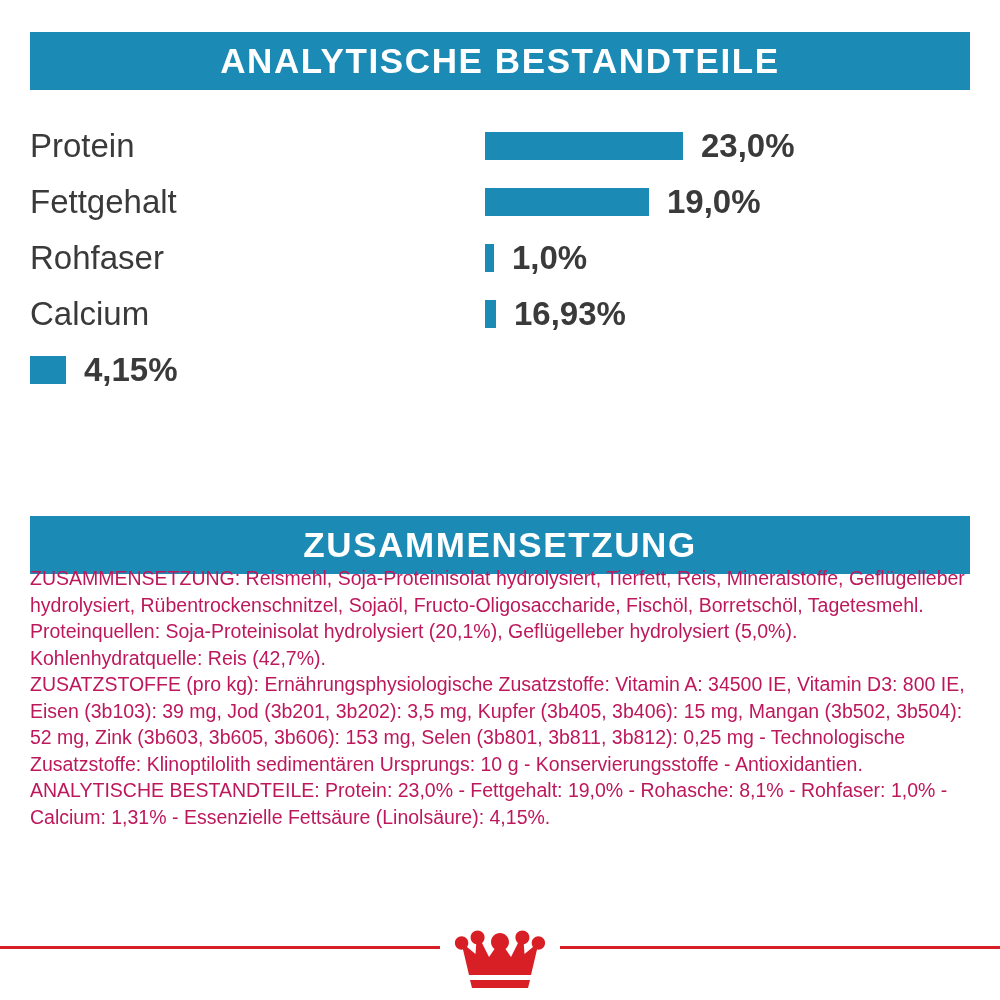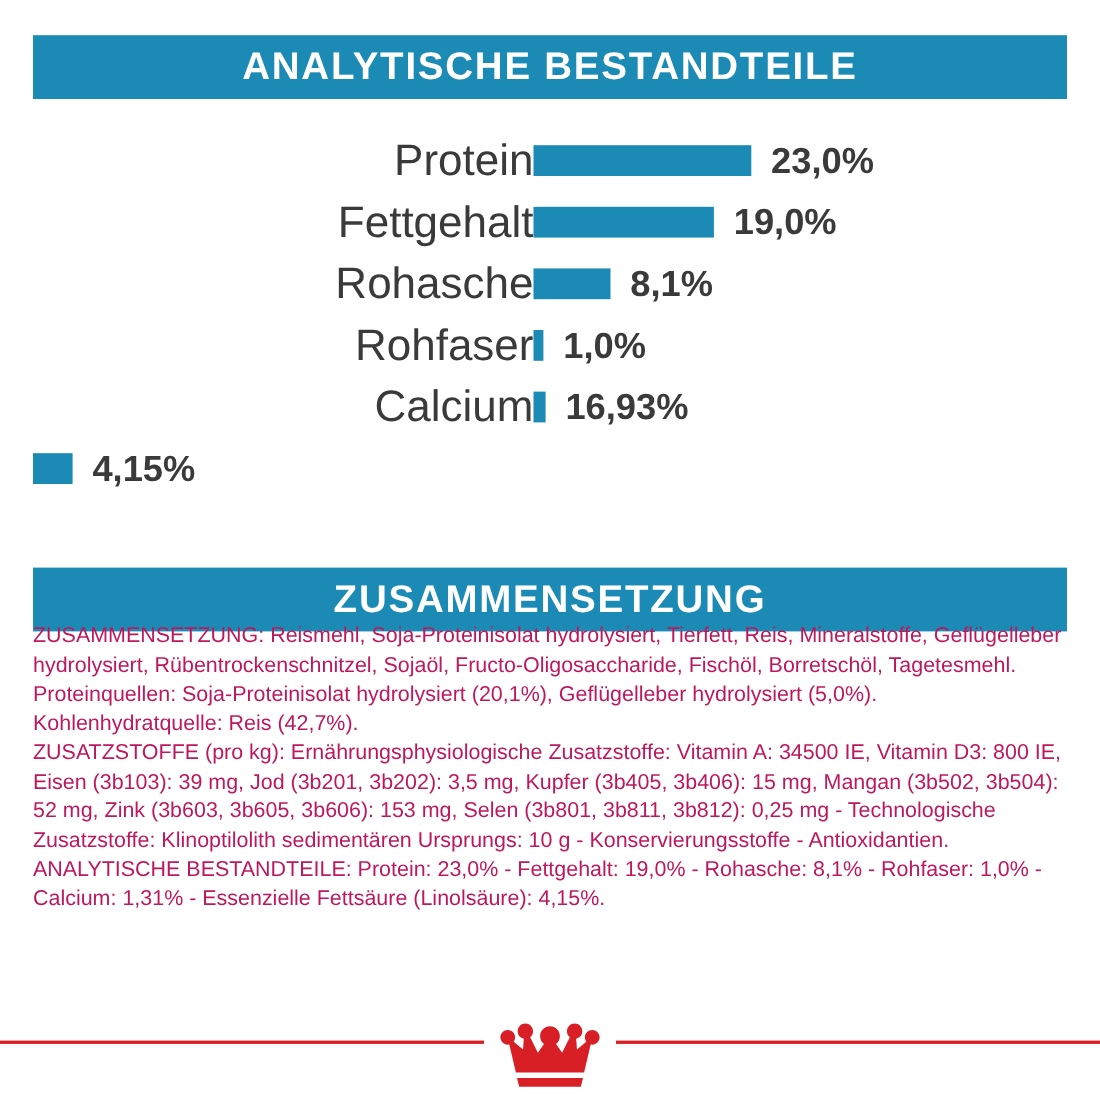--- a/index.html
+++ b/index.html
@@ -52,23 +52,22 @@
     width: 940px;
     height: 350px;
   }
   .chart-row {
     display: flex;
     align-items: center;
     height: 56px;
   }
   .chart-label {
     width: 455px;
-    text-align: right;
     box-sizing: border-box;
-    font-size: 40px;
+    font-size: 33px;
     color: #3a3a3a;
     white-space: nowrap;
   }
   .chart-bar-wrap {
     display: flex;
     align-items: center;
     flex: 1;
   }
   .chart-bar {
     height: 28px;
@@ -145,27 +144,20 @@
     </div>
 
     <div class="chart-row">
       <div class="chart-label">Fettgehalt</div>
       <div class="chart-bar-wrap">
         <div class="chart-bar" style="width:164px"></div>
         <div class="chart-value">19,0%</div>
       </div>
     </div>
 
-    <div class="chart-row">
-      <div class="chart-label">Rohasche</div>
-      <div class="chart-bar-wrap">
-        <div class="chart-bar" style="width:70px"></div>
-        <div class="chart-value">8,1%</div>
-      </div>
-    </div>
 
     <div class="chart-row">
       <div class="chart-label">Rohfaser</div>
       <div class="chart-bar-wrap">
         <div class="chart-bar" style="width:9px"></div>
         <div class="chart-value">1,0%</div>
       </div>
     </div>
 
     <div class="chart-row">

